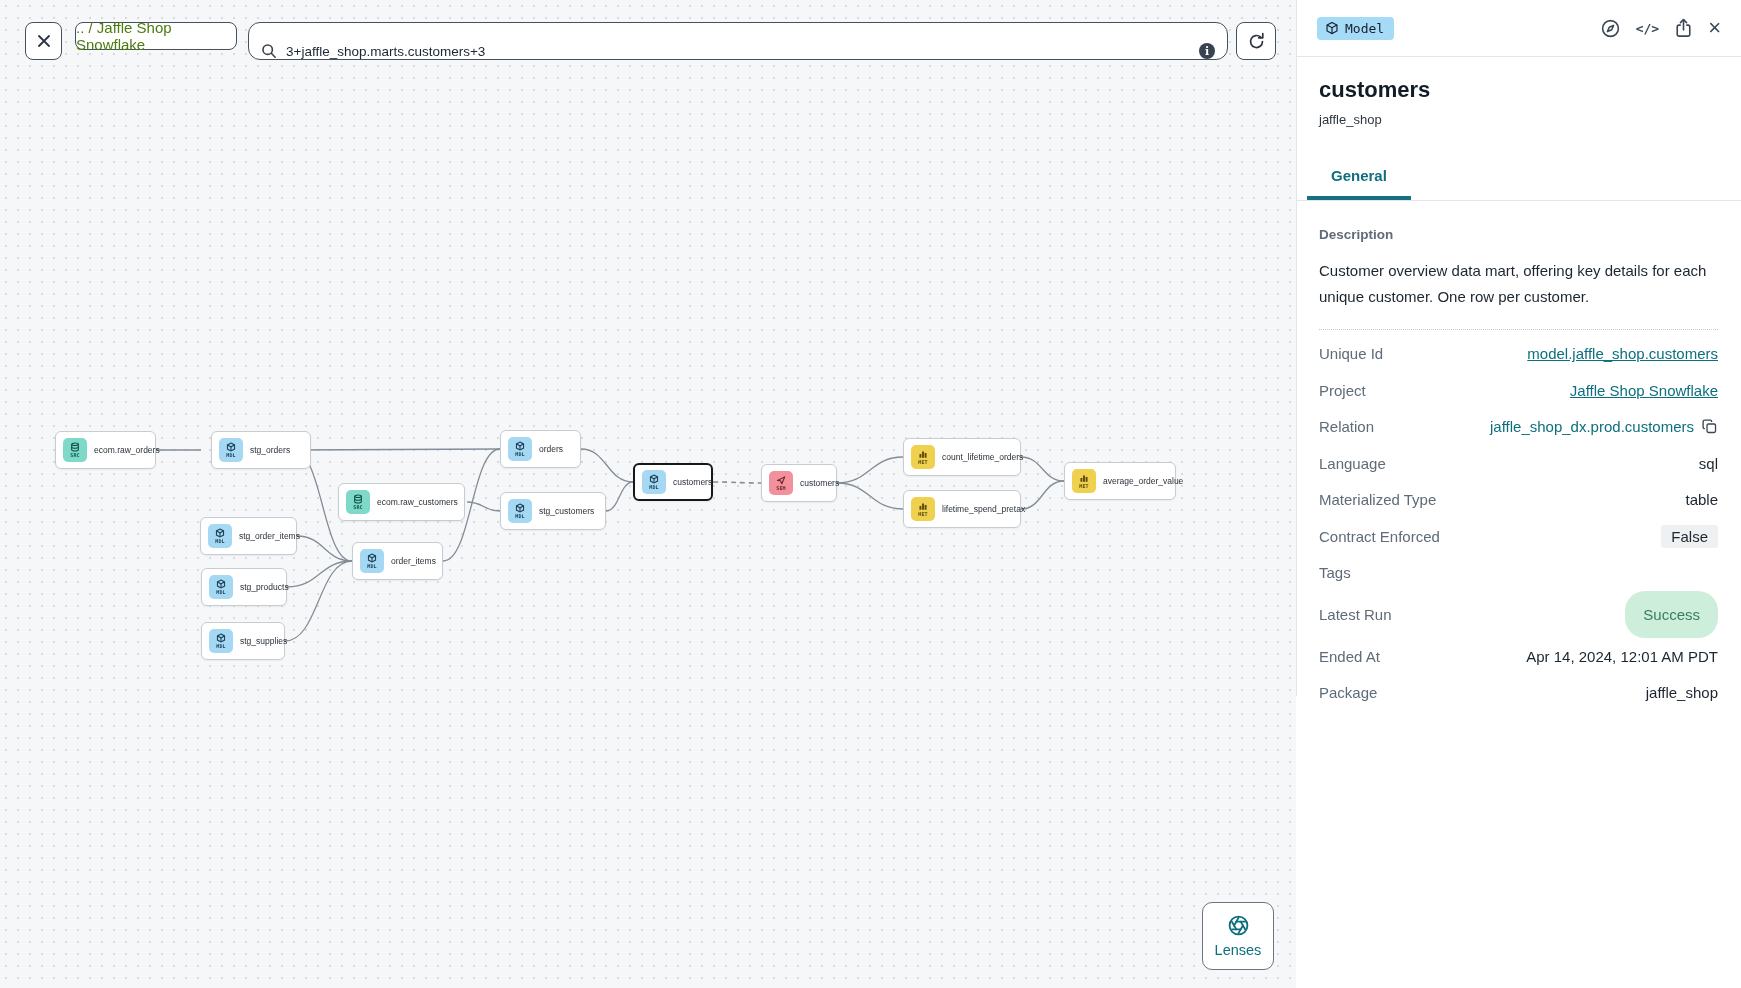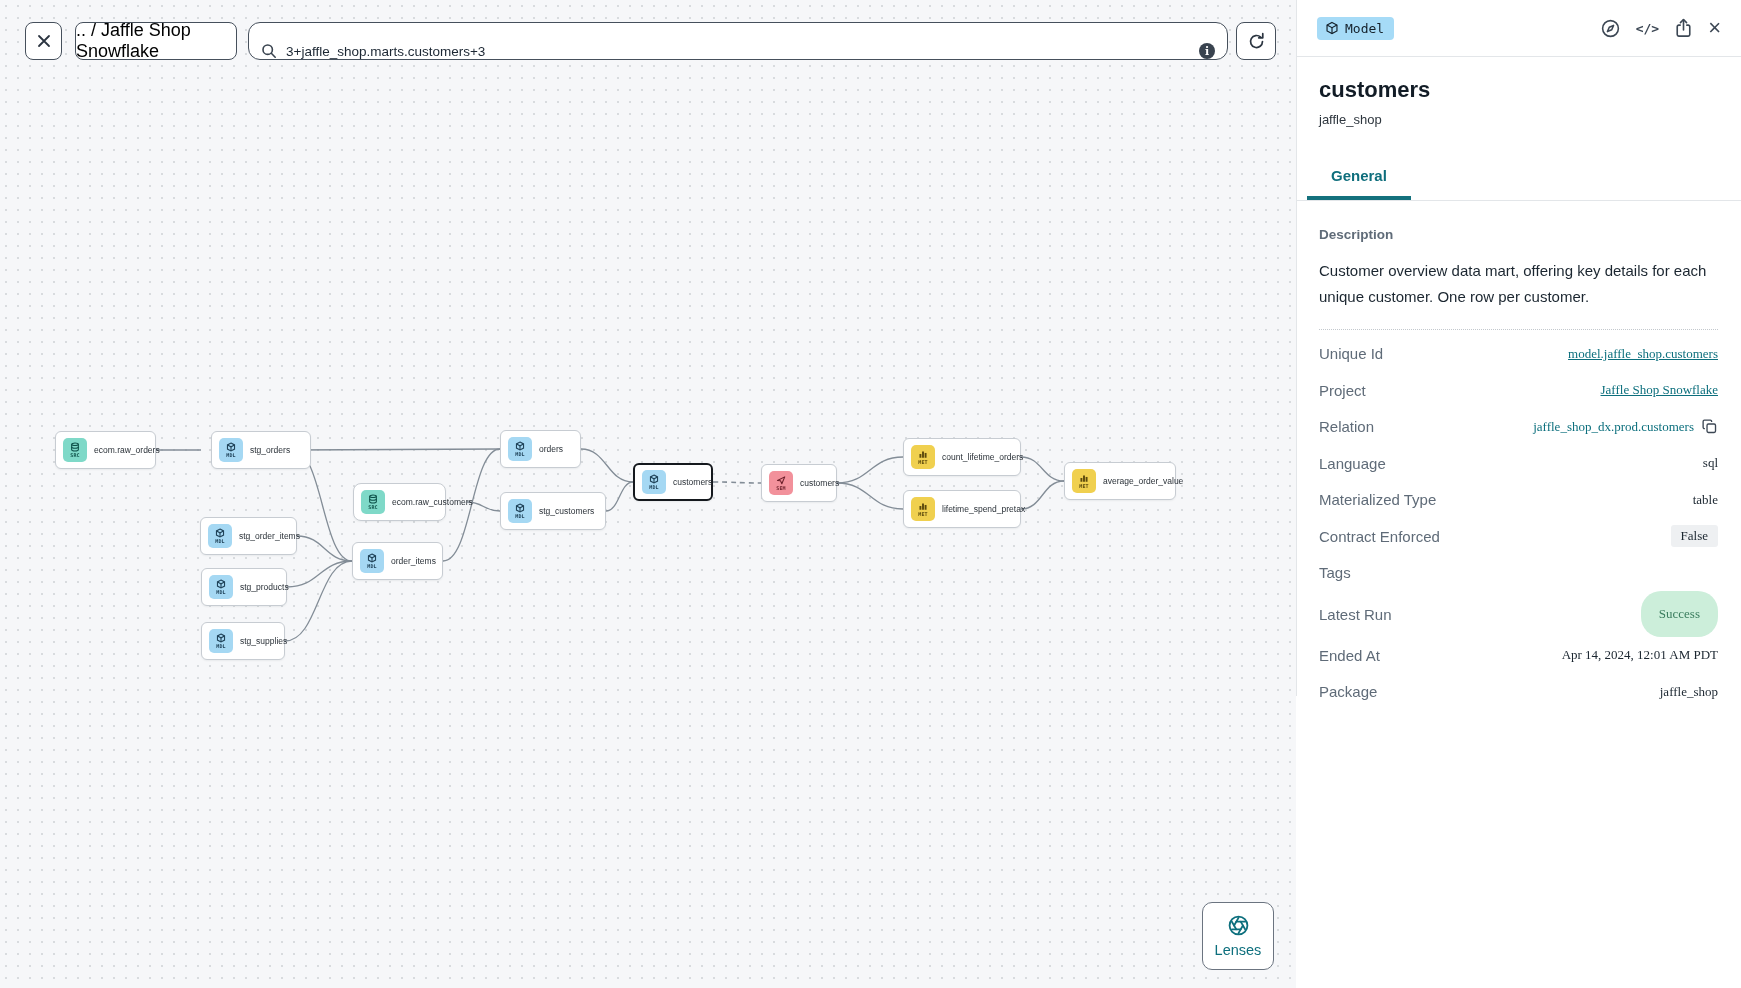--- a/index.html
+++ b/index.html
@@ -29,21 +29,21 @@
   .kind-src .chip { background:#7fd9c8; color:#0d5048; }
   .kind-mdl .chip { background:#a5d8f3; color:#1f4258; }
   .kind-sem .chip { background:#f2919b; color:#6b1f2a; }
   .kind-met .chip { background:#f0d04f; color:#5c4a0d; }
 
   
   .toolbar { position:absolute; left:0; top:0; width:1296px; height:80px; }
   .tbtn { position:absolute; background:#fff; border:1.2px solid #46505c; border-radius:8px;
     display:flex; align-items:center; justify-content:center; cursor:pointer; color:#2b3440; }
   .tb-close { left:25px; top:22px; width:37px; height:38px; }
-  .tb-crumb { left:75px; top:22px; width:162px; height:38px; font-size:18px; color:#000000; }
+  .tb-crumb { left:75px; top:22px; width:162px; height:28px; font-size:15px; color:#4d7c0f; }
   .tb-search { position:absolute; left:248px; top:22px; width:980px; height:38px; background:#fff;
     border:1.2px solid #46505c; border-radius:12px; display:flex; align-items:flex-end; padding:0 12px; }
   .tb-search input { border:none; outline:none; flex:1; font-size:13.5px; color:#1c2733;
     font-family:"Liberation Sans","DejaVu Sans",sans-serif; background:transparent; margin-left:9px; }
   .info-dot { width:16px; height:16px; border-radius:50%; background:#39434f; color:#fff;
     font-size:11px; font-weight:bold; display:flex; align-items:center; justify-content:center;
     font-family:"DejaVu Serif",serif; cursor:pointer; }
   .tb-refresh { left:1236px; top:22px; width:40px; height:38px; }
 
   
@@ -73,21 +73,21 @@
   .tab { display:inline-block; padding:10px 24px 12px 24px; font-size:15px; font-weight:bold;
     color:#0e6e7c; border-bottom:4px solid #14717d; cursor:pointer; }
 
   .panel-body { padding:26px 23px 0 22px; }
   .section-label { font-size:13.5px; font-weight:bold; color:#5f6b78; }
   .description { margin-top:16px; font-size:15px; color:#1b2630; line-height:1.75; }
   .dotted-sep { border-bottom:1px dotted #c3c8cd; margin:18px 0 6px 0; }
 
   .row { min-height:36.5px; display:flex; align-items:center;justify-content:flex-end; }
   .row-label { font-size:15px; color:#5f6b78; flex:0 0 auto; }
-  .row-value { margin-left:auto; font-size:13px; color:#1b2630; display:flex; align-items:center; text-align:right;font-family:Liberation Serif, serif; }
+  .row-value { margin-left:auto; font-size:15px; color:#1b2630; display:flex; align-items:center; text-align:right; }
   .link { color:#0c6f7d; text-decoration:underline; cursor:pointer; }
   .teal { color:#0c6f7d; }
   .copy-icon { margin-left:7px; color:#3c4754; cursor:pointer; display:flex; }
   .chip-false { background:#eef0f2; color:#1b2630; padding:3px 10px; border-radius:3px; }
   .pill-success { background:#cceeda; color:#3a7d5e; padding:15px 18px; border-radius:20px; cursor:default; }
   .row-tall { min-height:40px; }
 </style>
 </head>
 <body>
 
@@ -127,21 +127,21 @@
           <span class="chip">
             <svg width="10" height="10" viewBox="0 0 24 24" fill="none" stroke="currentColor" stroke-width="2.6">
               <path d="M12 2.5 L20.5 7 V17 L12 21.5 L3.5 17 V7 Z"></path>
               <path d="M3.5 7 L12 11.5 L20.5 7"></path>
               <path d="M12 11.5 V21.5"></path>
             </svg>
             <span class="chip-label">MDL</span>
           </span>
           <span class="node-label">stg_orders</span>
         </div>
-        <div class="node kind-src" style="left: 353px; top: 483px; width: 93px; border-radius: 8px;">
+        <div class="node kind-src" style="left: 338px; top: 483px; width: 127px;">
           <span class="chip">
             <svg width="10" height="10" viewBox="0 0 24 24" fill="none" stroke="currentColor" stroke-width="2.6">
               <ellipse cx="12" cy="5.5" rx="8" ry="3"></ellipse>
               <path d="M4 5.5 V18.5 a8 3 0 0 0 16 0 V5.5"></path>
               <path d="M4 12 a8 3 0 0 0 16 0"></path>
             </svg>
             <span class="chip-label">SRC</span>
           </span>
           <span class="node-label">ecom.raw_customers</span>
         </div>

